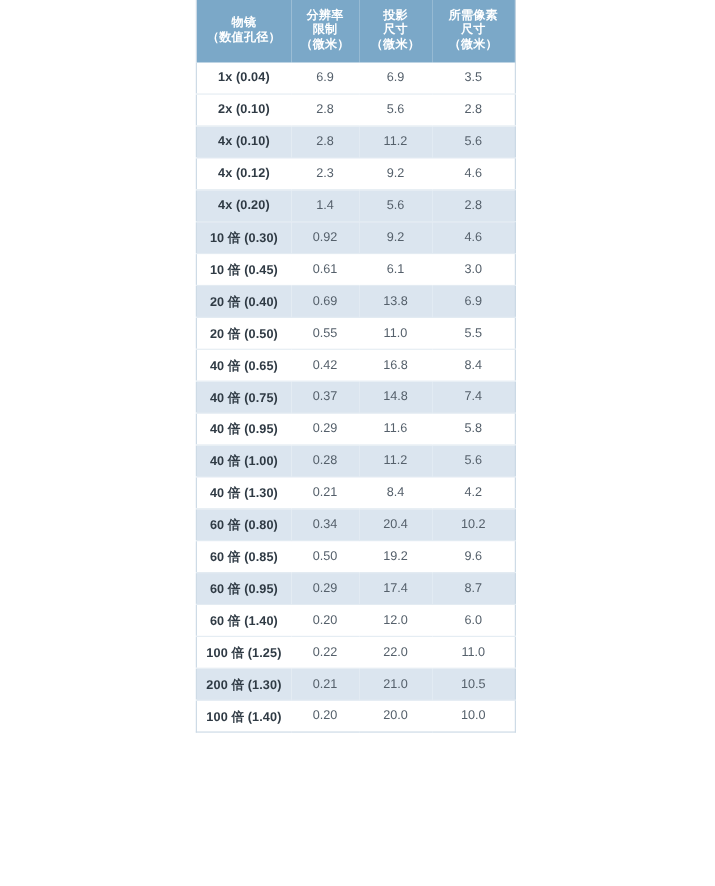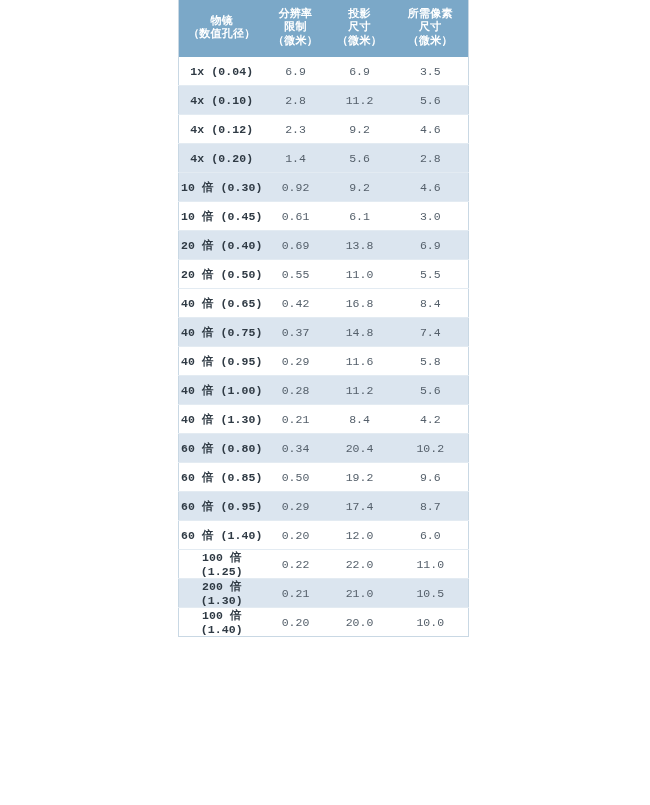--- a/index.html
+++ b/index.html
@@ -11,21 +11,20 @@
     overflow: hidden;
   }
   body {
     font-family: "Liberation Sans", "DejaVu Sans", sans-serif;
   }
   #table-wrap {
     position: absolute;
     left: 178px;
     top: 0px;
     width: 290px;
-    font-family: Liberation Mono, monospace;
   }
   table.spec-table {
     border-collapse: collapse;
     width: 290px;
     table-layout: fixed;
     border-left: 1px solid #c9d8e4;
     border-right: 1px solid #c9d8e4;
     border-bottom: 1px solid #c9d8e4;
   }
   table.spec-table thead th {
@@ -112,20 +111,26 @@
           </th>
       </tr>
     </thead>
     <tbody id="table-body">
         <tr class="odd">
           <td class="c-obj">1x (0.04)</td>
           <td class="c-num">6.9</td>
           <td class="c-num">6.9</td>
           <td class="c-num">3.5</td>
         </tr>
+        <tr class="odd">
+          <td class="c-obj">2x (0.10)</td>
+          <td class="c-num">2.8</td>
+          <td class="c-num">5.6</td>
+          <td class="c-num">2.8</td>
+        </tr>
         <tr class="even">
           <td class="c-obj">4x (0.10)</td>
           <td class="c-num">2.8</td>
           <td class="c-num">11.2</td>
           <td class="c-num">5.6</td>
         </tr>
         <tr class="odd">
           <td class="c-obj">4x (0.12)</td>
           <td class="c-num">2.3</td>
           <td class="c-num">9.2</td>

